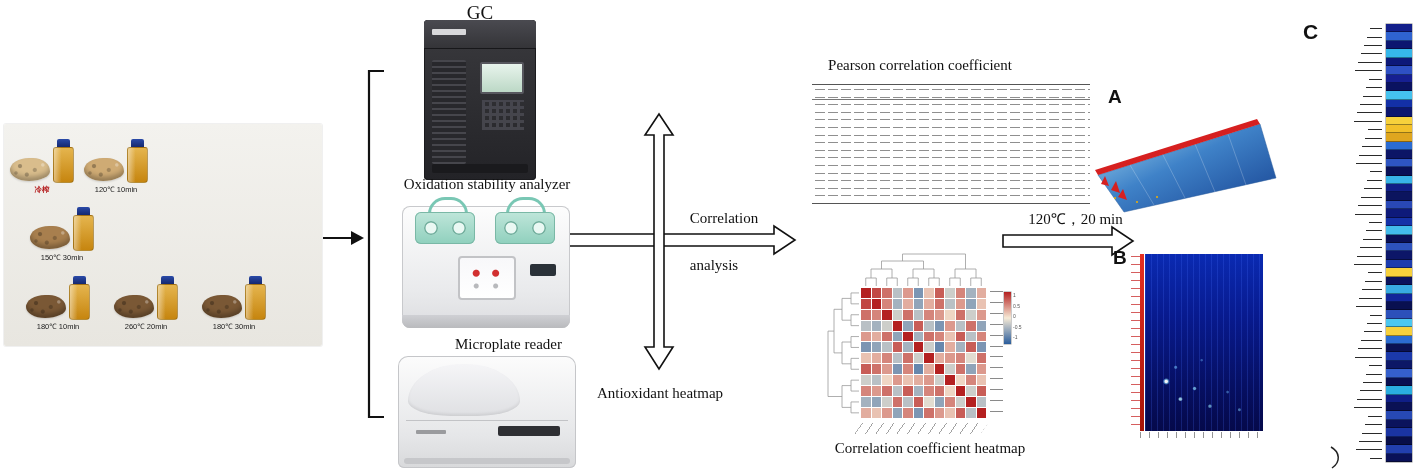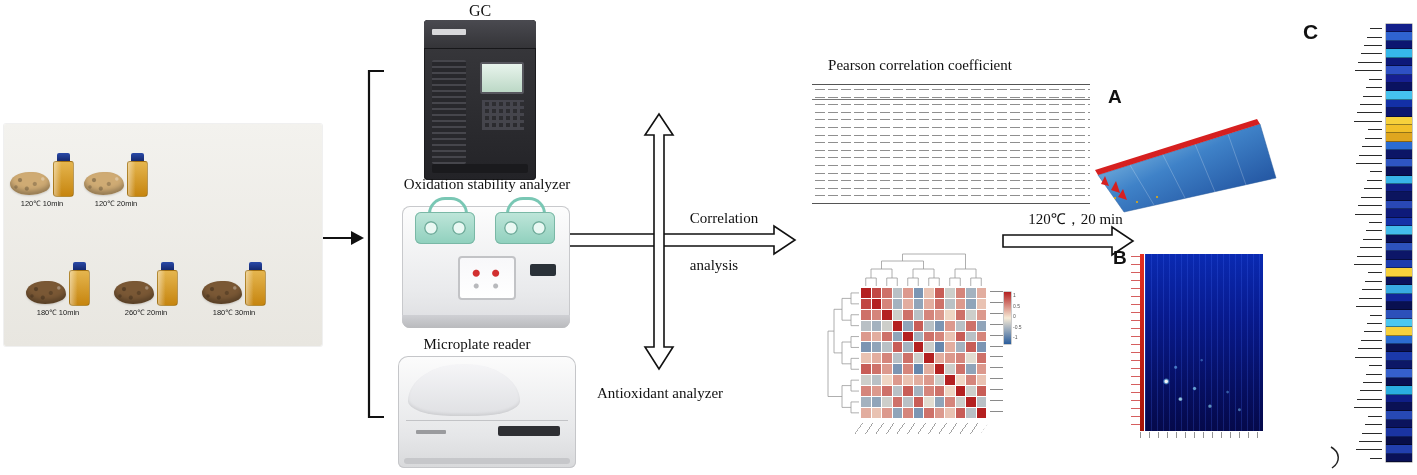--- a/index.html
+++ b/index.html
@@ -28,23 +28,23 @@
   .s0{background-color:#cfab74;}.s1{background-color:#a87f4e;}.s2{background-color:#7a5835;}
   .raw{background-color:#d9bd8c;}
   .bottle{display:flex;flex-direction:column;align-items:center;}
   .cap{width:13px;height:9px;background:linear-gradient(180deg,#2a4aa8,#122468);border-radius:2px 2px 1px 1px;}
   .bbody{width:19px;height:34px;margin-top:-1px;border-radius:3px 3px 4px 4px;border:1px solid rgba(110,80,20,.4);
     background:linear-gradient(90deg, rgba(255,255,255,.45), rgba(255,255,255,0) 40%),linear-gradient(180deg,#e5b54e,#c6850f);}
   .pair-label{font:7.5px/1.1 "Liberation Sans",sans-serif;color:#1a1a1a;margin-top:3px;text-align:center;white-space:nowrap;}
   .pair-label.accent{color:#b51f1f;font-weight:bold;}
 
   
-  #gc-label{left:424px;top:2px;width:112px;font-size:16px;}
+  #gc-label{left:424px;top:2px;width:112px;font-size:19px;}
   #osa-label{left:382px;top:176px;width:210px;}
-  #mp-label{left:392px;top:336px;width:170px;}
+  #mp-label{left:392px;top:336px;width:170px;text-align:right;}
 
   #gc-unit{left:424px;top:20px;width:112px;height:160px;border-radius:4px;
     background:linear-gradient(180deg,#3a3a3e,#2c2c30 60%,#232327);box-shadow:inset 0 0 0 1px #1b1b1e;}
   .gc-top{position:absolute;left:0;top:0;right:0;height:28px;border-radius:4px 4px 0 0;
     background:linear-gradient(180deg,#4a4a50,#343438);border-bottom:1px solid #17171a;}
   .gc-logo{position:absolute;left:8px;top:9px;width:34px;height:6px;background:#d8d8da;border-radius:1px;}
   .gc-vents{position:absolute;left:8px;top:40px;width:34px;height:104px;border-radius:2px;
     background:repeating-linear-gradient(180deg,#46464c 0 2px,#28282c 2px 6px);}
   .gc-screen{position:absolute;right:12px;top:42px;width:40px;height:28px;border:2px solid #57575e;border-radius:2px;
     background:linear-gradient(180deg,#e8f4ec,#bcd8c6);}
@@ -186,40 +186,50 @@
         <polyline points="834,331.09999999999997 828,331.09999999999997 828,396.5 842,396.5"></polyline>
       </g>
 
     <path d="M1331,447 C1340,452 1341,462 1332,468" stroke="#222" stroke-width="1.5" fill="none"></path>
   </svg>
 
   <div id="sample-panel" class="abs">
       <div class="sample-row row0">
         <div class="pair">
           <div class="pair-top">
-            <div class="seeds s0"></div>
+            <div class="seeds s0 raw"></div>
             <div class="bottle">
               <div class="cap"></div>
               <div class="bbody"></div>
             </div>
           </div>
-          <div class="pair-label">120℃ 10min</div>
+          <div class="pair-label accent">冷榨</div>
         </div>
         <div class="pair">
           <div class="pair-top">
             <div class="seeds s0"></div>
             <div class="bottle">
               <div class="cap"></div>
               <div class="bbody"></div>
             </div>
           </div>
-          <div class="pair-label">120℃ 20min</div>
+          <div class="pair-label">120℃ 10min</div>
         </div>
       </div>
       <div class="sample-row row1">
+        <div class="pair">
+          <div class="pair-top">
+            <div class="seeds s1"></div>
+            <div class="bottle">
+              <div class="cap"></div>
+              <div class="bbody"></div>
+            </div>
+          </div>
+          <div class="pair-label">150℃ 30min</div>
+        </div>
       </div>
       <div class="sample-row row2">
         <div class="pair">
           <div class="pair-top">
             <div class="seeds s2"></div>
             <div class="bottle">
               <div class="cap"></div>
               <div class="bbody"></div>
             </div>
           </div>
@@ -271,21 +281,21 @@
 
   <div id="mp-label" class="abs caption">Microplate reader</div>
   <div id="mp-unit" class="abs">
     <div class="mp-hood"></div>
     <div class="mp-line"></div>
     <div class="mp-slot"></div>
     <div class="mp-logo"></div>
     <div class="mp-foot"></div>
   </div>
 
-  <div id="antiox-label" class="abs caption">Antioxidant analyzer</div>
+  <div id="antiox-label" class="abs caption">Antioxidant heatmap</div>
   <div id="corr-line1" class="abs caption">Correlation</div>
   <div id="corr-line2" class="abs caption">analysis</div>
 
   <div id="pearson-title" class="abs caption">Pearson correlation coefficient</div>
   <div id="pearson-table" class="abs"></div>
   <div id="pearson-rule" class="abs"></div>
 
   <div id="heatmap-grid" class="abs">
       <div style="background: rgb(180, 32, 32);"></div>
       <div style="background: rgb(193, 72, 68);"></div>
@@ -435,20 +445,21 @@
   <div id="hm-row-labels" class="abs"></div>
   <div id="hm-col-labels" class="abs"></div>
   <div id="legend-bar" class="abs"></div>
   <div id="legend-ticks" class="abs">
       <div>1</div>
       <div>0.5</div>
       <div>0</div>
       <div>-0.5</div>
       <div>-1</div>
     </div>
+  <div id="heatmap-caption" class="abs caption">Correlation coefficient heatmap</div>
 
   <div id="condition-label" class="abs caption">120℃，20 min</div>
 
   <div id="label-a" class="abs panel-letter">A</div>
   <svg id="panelA" class="abs" width="200" height="120" style="left:1085px;top:98px">
     <defs>
       <linearGradient id="surf" x1="0" y1="0" x2="1" y2="1">
         <stop offset="0" stop-color="#a8dcf2"></stop>
         <stop offset="0.45" stop-color="#3f82c8"></stop>
         <stop offset="1" stop-color="#16408f"></stop>

